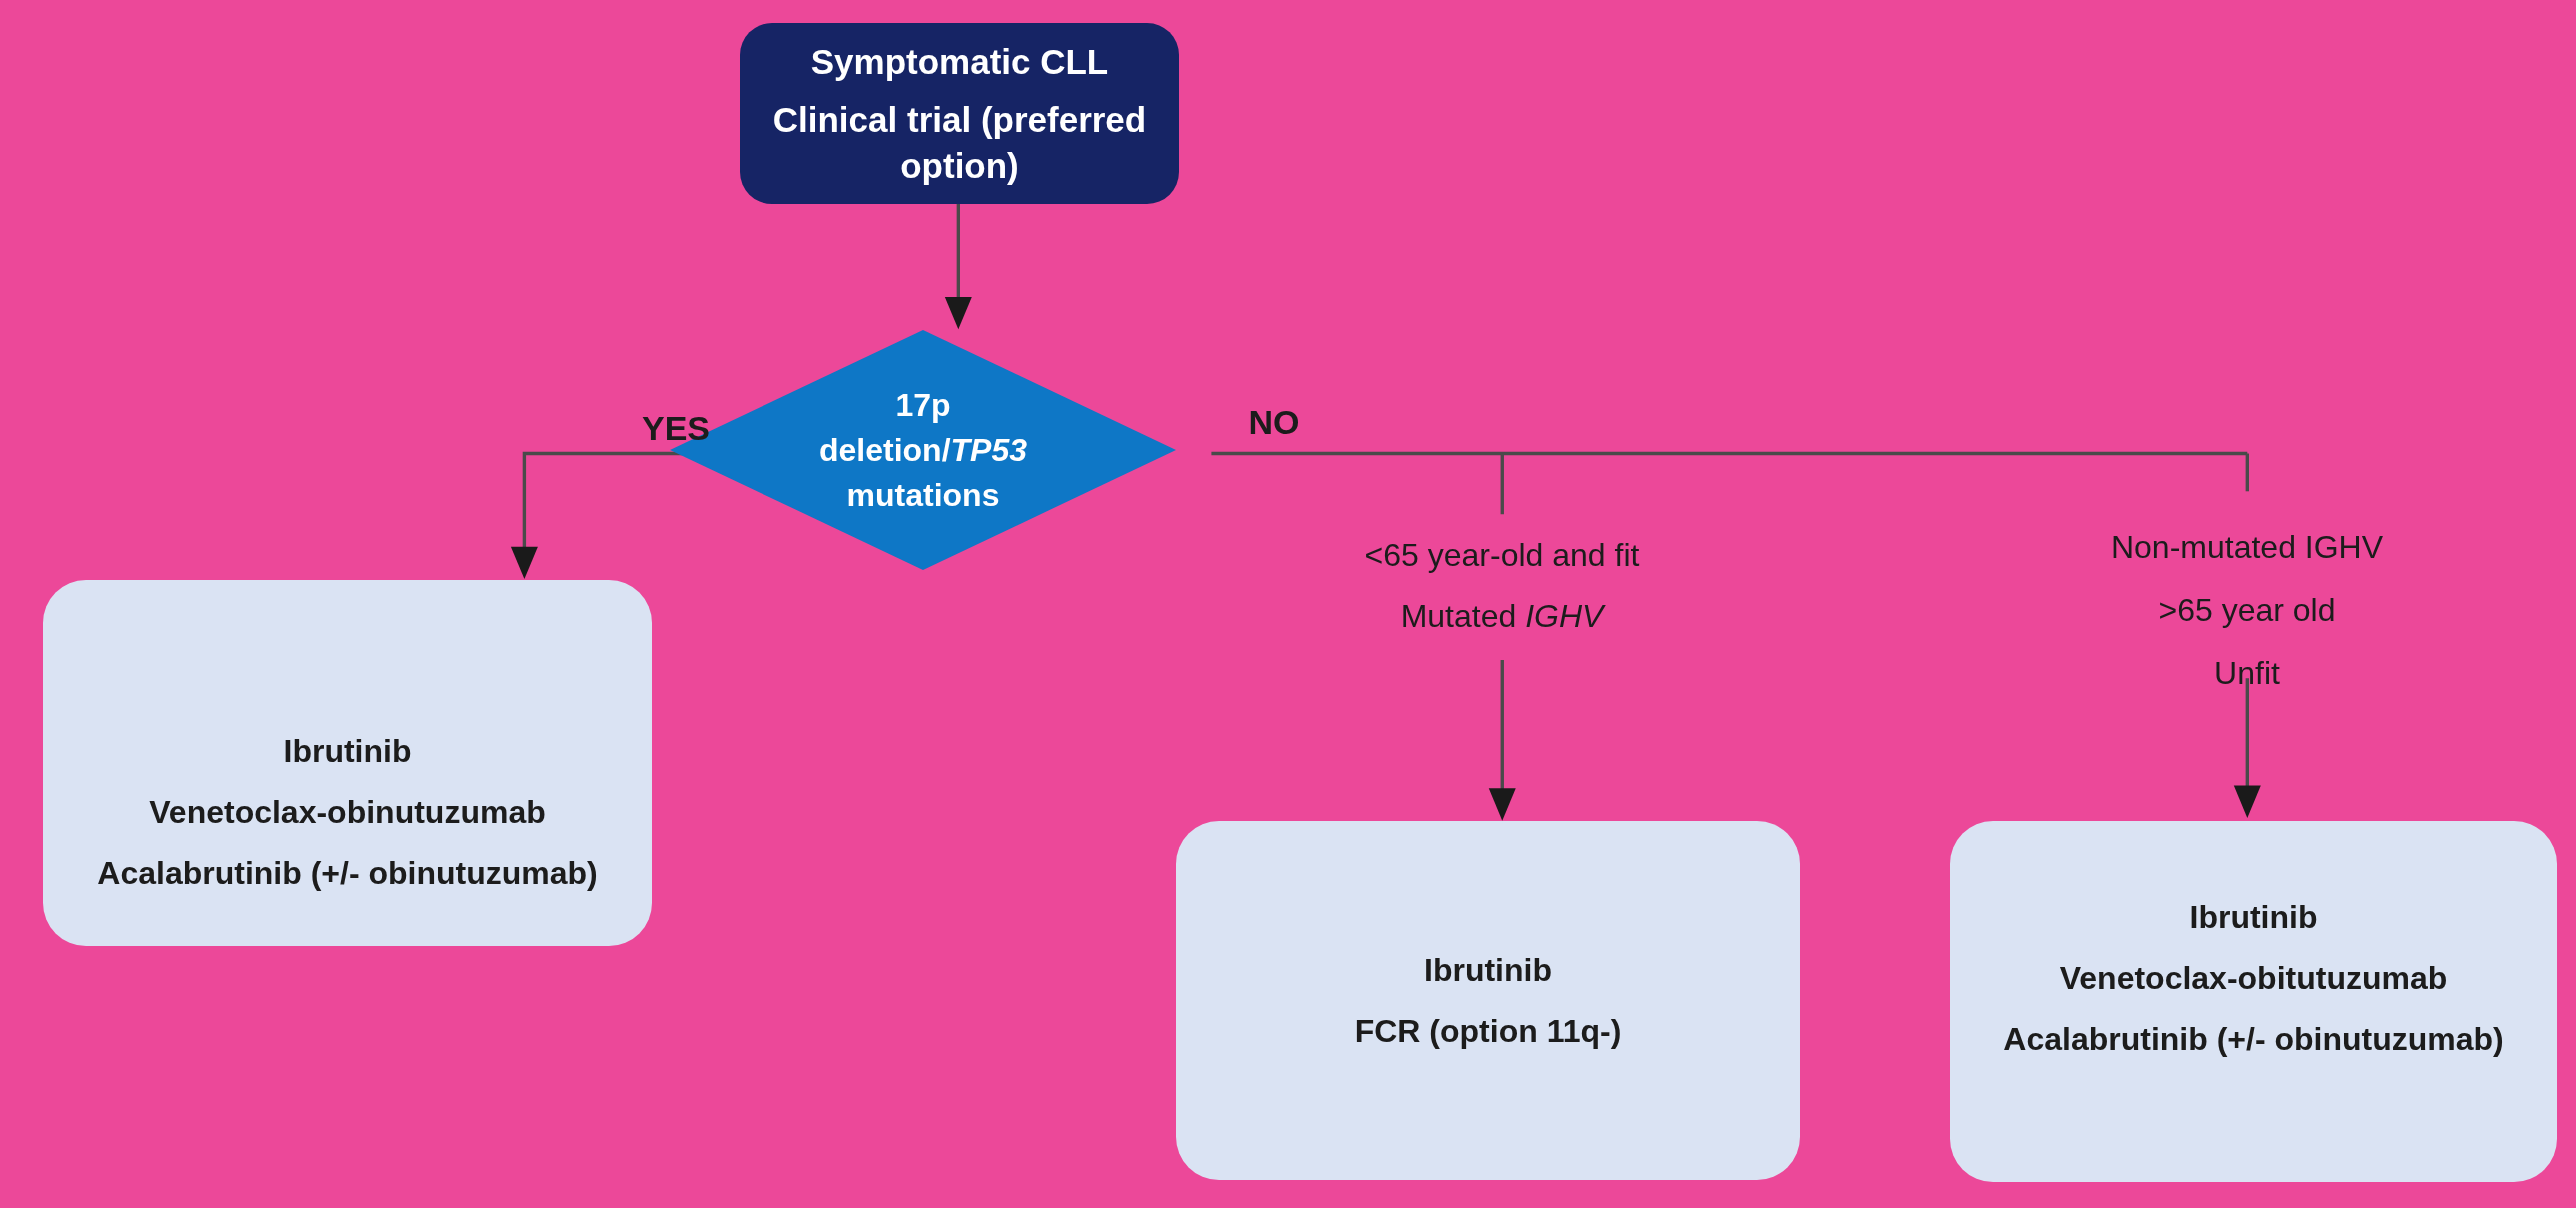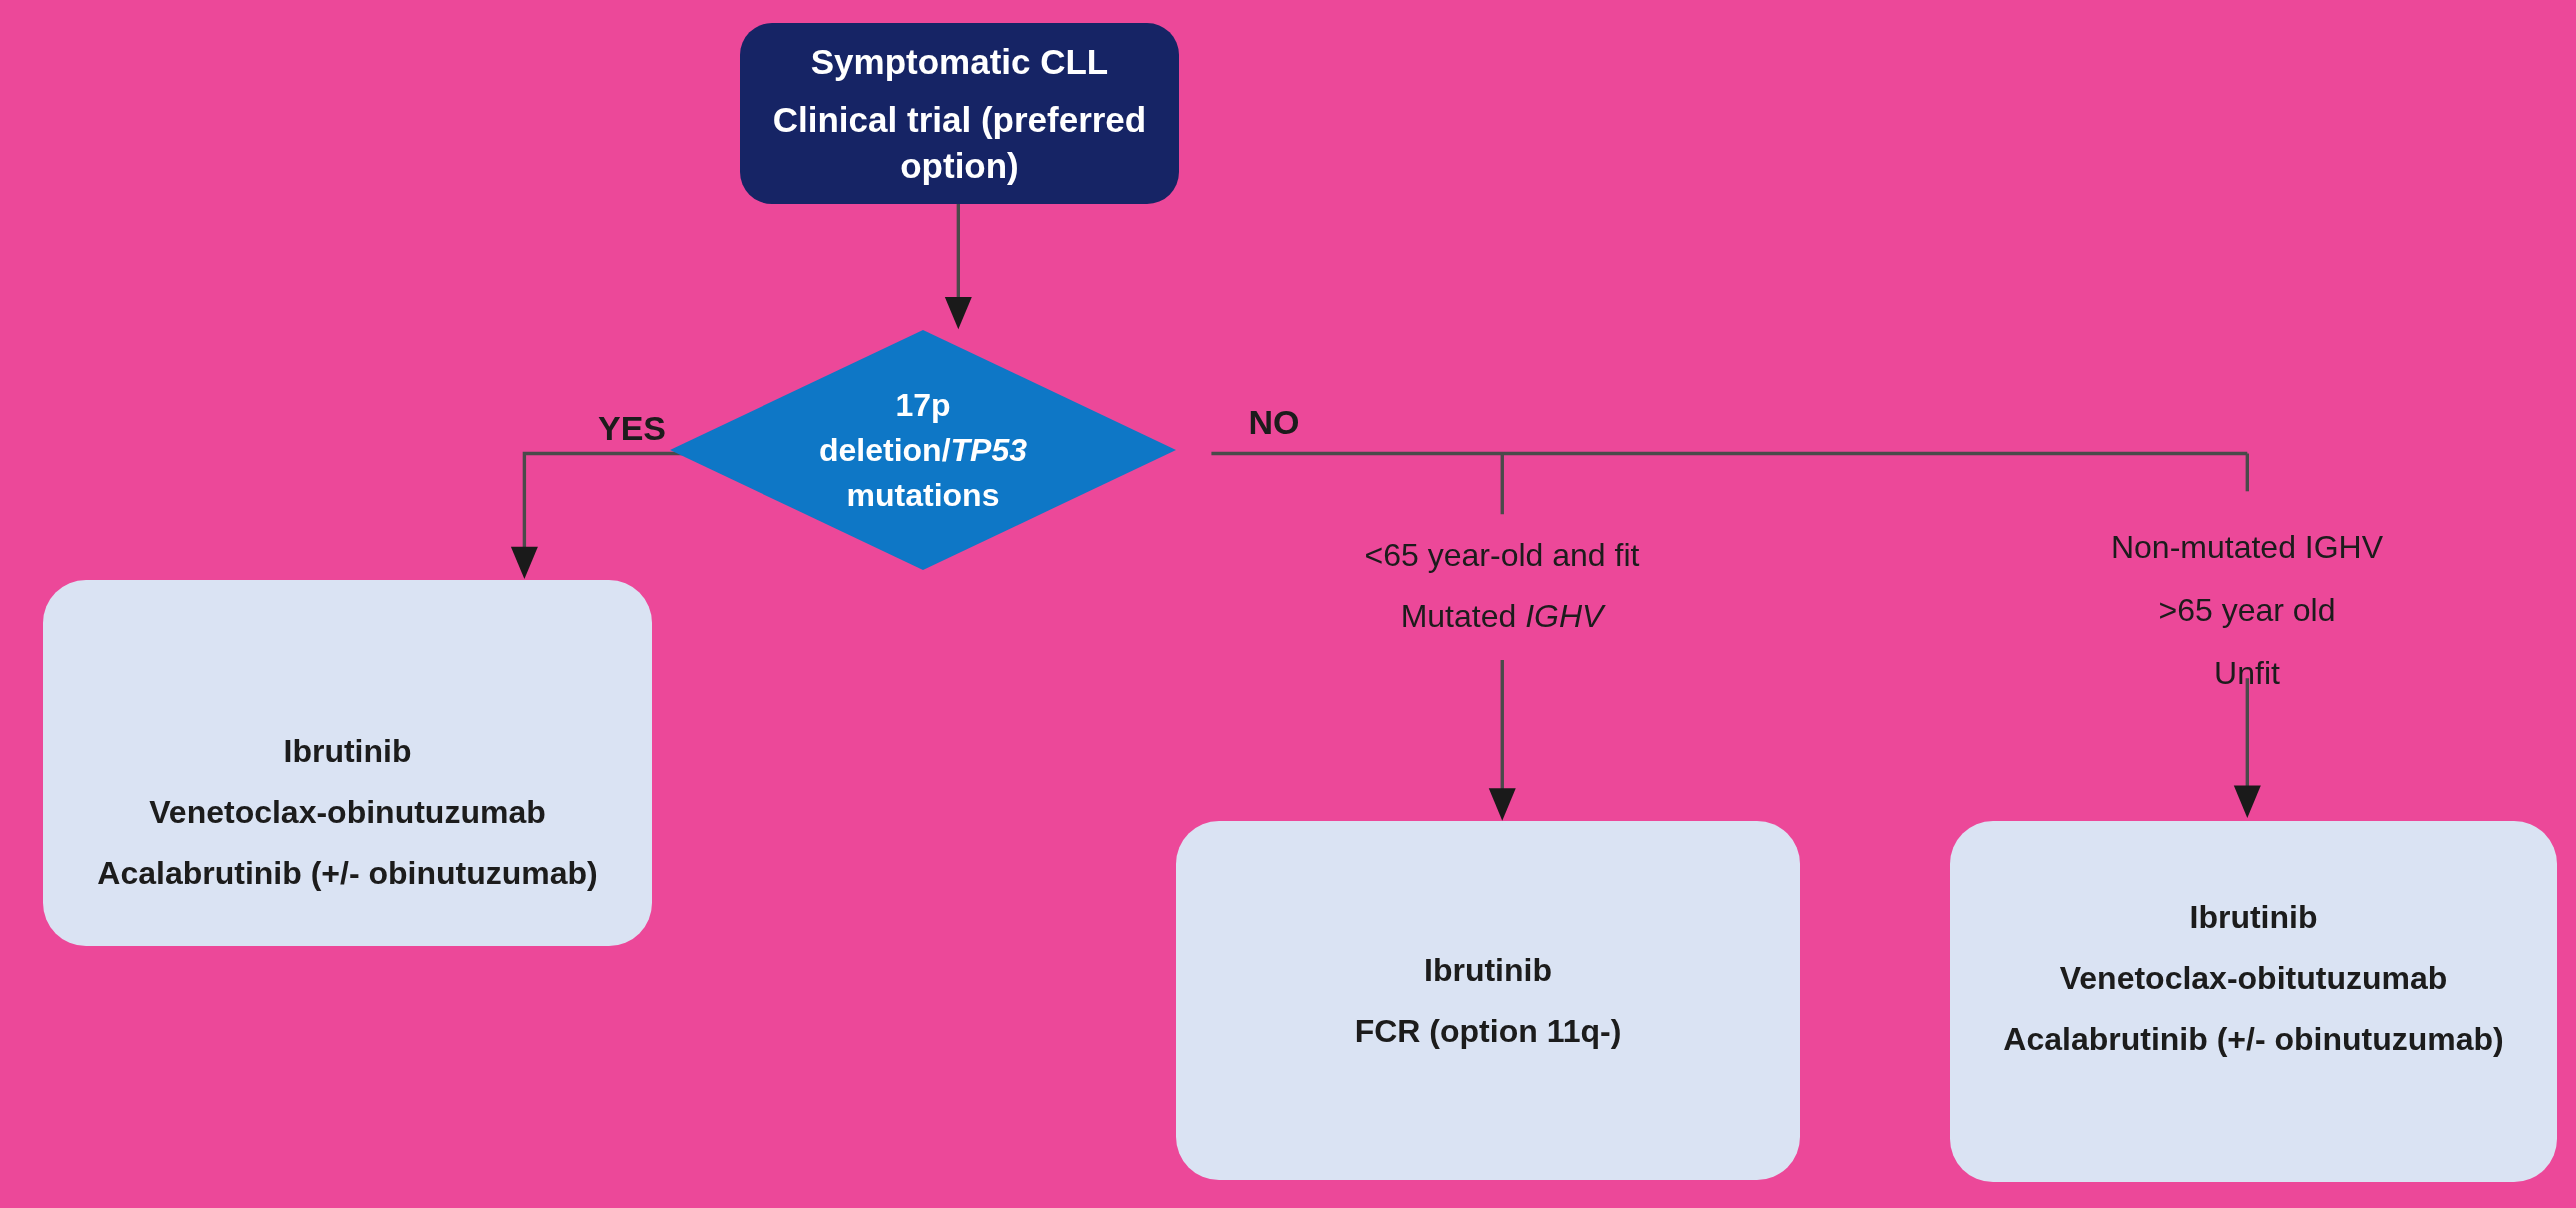--- a/index.html
+++ b/index.html
@@ -80,21 +80,21 @@
     position: absolute;
     width: 108px;
     height: 40px;
     display: flex;
     align-items: center;
     justify-content: center;
     color: var(--text-dark, #1c1c1c);
     font-size: 34px;
     font-weight: bold;
   }
-  .edge-label.yes { left: 578px; top: 408px; text-align: right; }
+  .edge-label.yes { left: 622px; top: 408px; text-align: right; }
   .edge-label.no  { left: 1220px; top: 402px; text-align: center; }
   .condition {
     position: absolute;
     text-align: center;
     color: var(--text-dark, #1c1c1c);
     font-size: 32px;
     font-weight: normal;
   }
   .condition.mid   { left: 1293px; top: 525px; width: 418px; line-height: 61px; }
   .condition.right { left: 2038px; top: 516px; width: 418px; line-height: 63px; }

